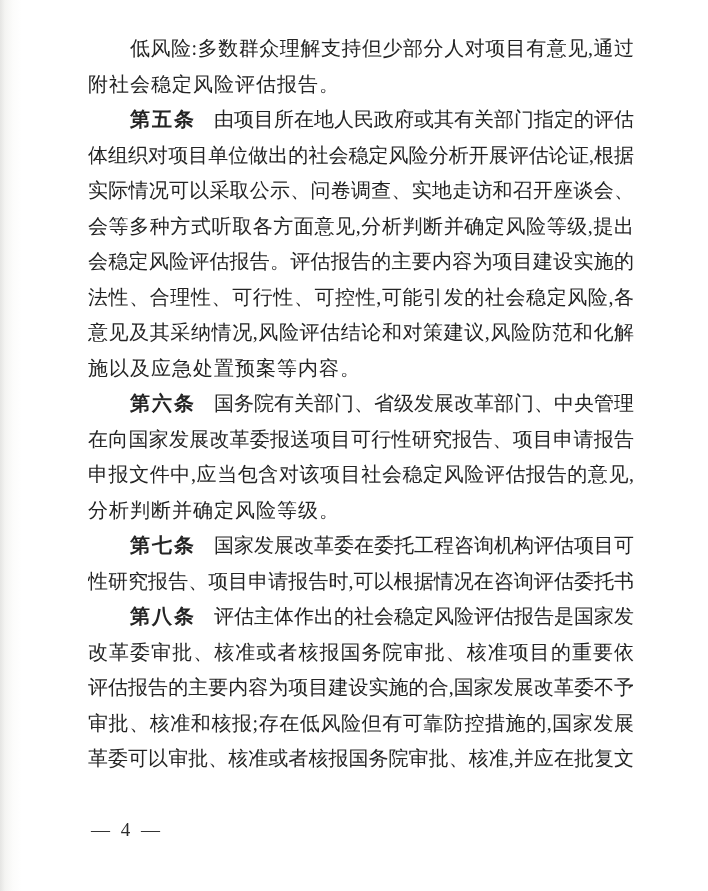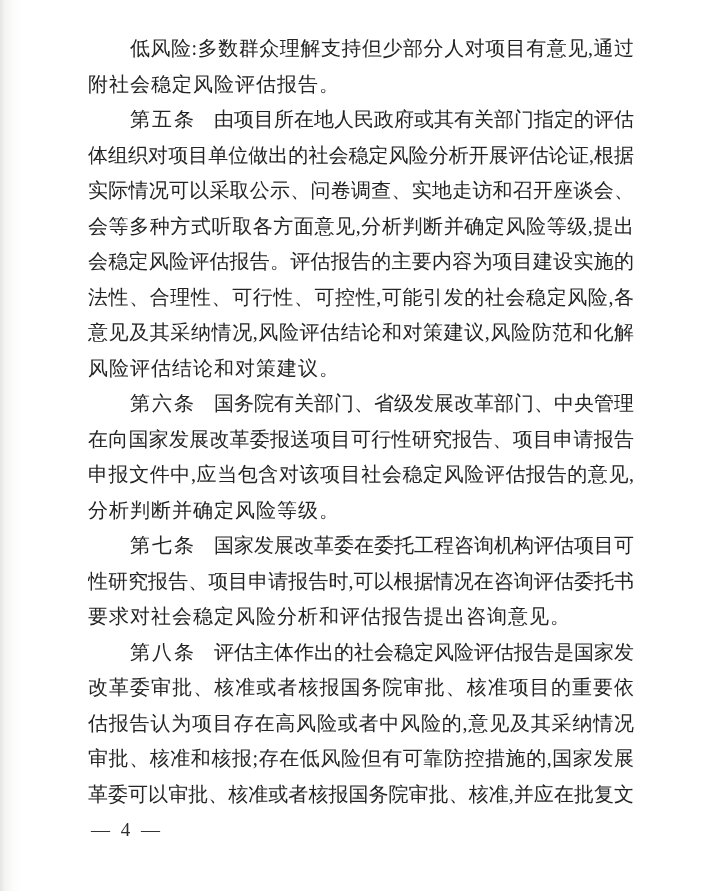--- a/index.html
+++ b/index.html
@@ -38,21 +38,21 @@
     white-space: normal;
     letter-spacing: 0;
     text-align: justify;
     text-align-last: justify;
     overflow: hidden;
   }
   .line.indent {
     text-indent: 42px;
   }
   .article-lead {
-    font-weight: normal;
+    font-weight: bold;
     font-family: "Liberation Sans", "DejaVu Sans", sans-serif;
     margin-right: 18px;
     letter-spacing: 2px;
   }
   .page-number {
     position: absolute;
     left: 91px;
     top: 812px;
     height: 35px;
     line-height: 35px;
@@ -69,30 +69,29 @@
   <div class="text-block">
       <div class="line indent fill"><span>低风险:多数群众理解支持但少部分人对项目有意见,通过有</span></div>
       <div class="line"><span>附社会稳定风险评估报告。</span></div>
       <div class="line indent fill"><span class="article-lead">第五条</span><span>由项目所在地人民政府或其有关部门指定的评估主</span></div>
       <div class="line fill"><span>体组织对项目单位做出的社会稳定风险分析开展评估论证,根据</span></div>
       <div class="line fill"><span>实际情况可以采取公示、问卷调查、实地走访和召开座谈会、听证</span></div>
       <div class="line fill"><span>会等多种方式听取各方面意见,分析判断并确定风险等级,提出社</span></div>
       <div class="line fill"><span>会稳定风险评估报告。评估报告的主要内容为项目建设实施的合</span></div>
       <div class="line fill"><span>法性、合理性、可行性、可控性,可能引发的社会稳定风险,各方面</span></div>
       <div class="line fill"><span>意见及其采纳情况,风险评估结论和对策建议,风险防范和化解措</span></div>
-      <div class="line"><span>风险评估结论和对策建议。</span></div>
+      <div class="line"><span>施以及应急处置预案等内容。</span></div>
       <div class="line indent fill"><span class="article-lead">第六条</span><span>国务院有关部门、省级发展改革部门、中央管理企业</span></div>
       <div class="line fill"><span>在向国家发展改革委报送项目可行性研究报告、项目申请报告的</span></div>
       <div class="line fill"><span>申报文件中,应当包含对该项目社会稳定风险评估报告的意见,并</span></div>
       <div class="line"><span>分析判断并确定风险等级。</span></div>
       <div class="line indent fill"><span class="article-lead">第七条</span><span>国家发展改革委在委托工程咨询机构评估项目可行</span></div>
       <div class="line fill"><span>性研究报告、项目申请报告时,可以根据情况在咨询评估委托书中</span></div>
-      <div class="line"><span>要求对社会稳定风险分析和评估报告提出咨询意见。</span></div>
       <div class="line indent fill"><span class="article-lead">第八条</span><span>评估主体作出的社会稳定风险评估报告是国家发展</span></div>
       <div class="line fill"><span>改革委审批、核准或者核报国务院审批、核准项目的重要依据。评</span></div>
-      <div class="line fill"><span>估报告认为项目存在高风险或者中风险的,意见及其采纳情况</span></div>
+      <div class="line fill"><span>评估报告的主要内容为项目建设实施的合,国家发展改革委不予</span></div>
       <div class="line fill"><span>审批、核准和核报;存在低风险但有可靠防控措施的,国家发展改</span></div>
       <div class="line fill"><span>革委可以审批、核准或者核报国务院审批、核准,并应在批复文件</span></div>
     </div>
 
   <div class="page-number">— 4 —</div>
 
 </div>
 
 </body></html>

